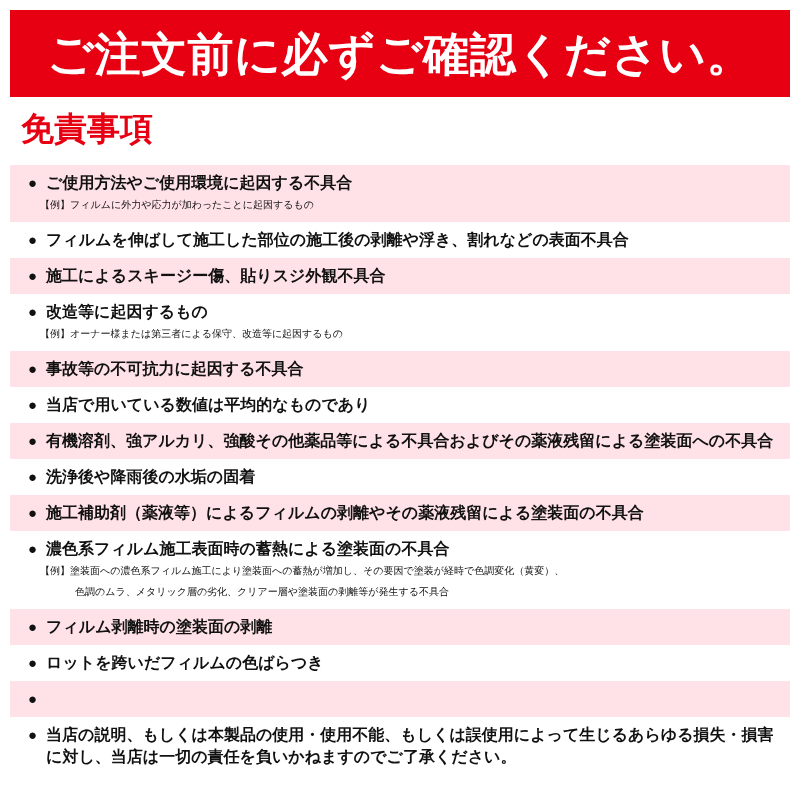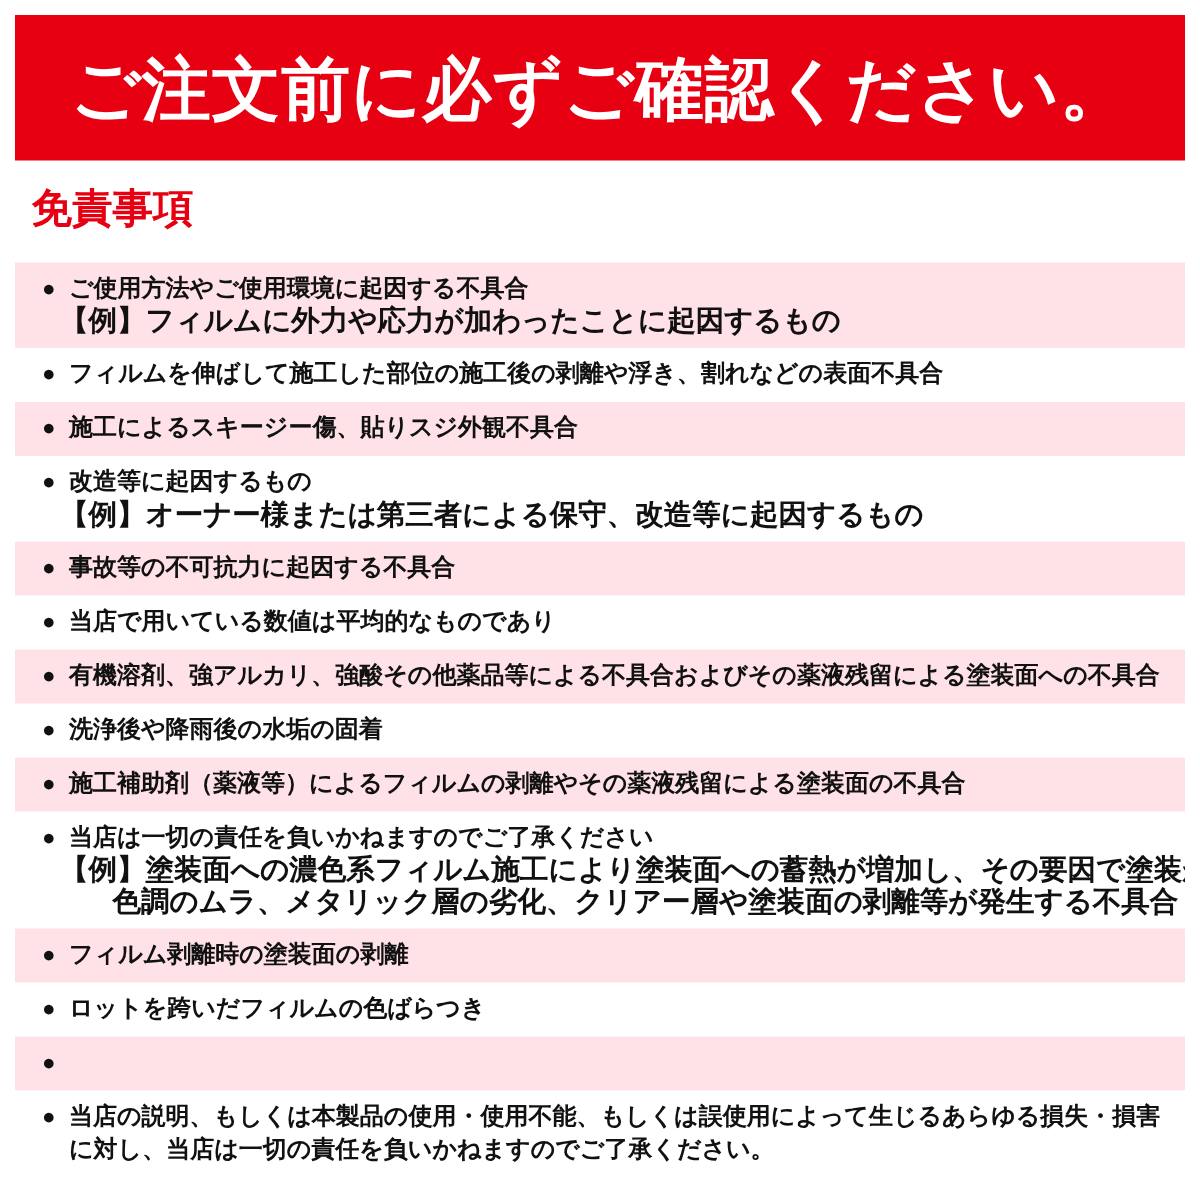--- a/index.html
+++ b/index.html
@@ -13,37 +13,37 @@
   body {
     width: 800px;
     height: 800px;
     background: var(--white);
     color: var(--text);
     font-family: "Liberation Sans", "DejaVu Sans", sans-serif;
     overflow: hidden;
   }
   .banner {
     margin: 10px 10px 0 10px;
-    height: 97px;
+    height: 87px;
     background: var(--red);
     display: flex;
     align-items: center;
     justify-content: center;
   }
   .banner-title {
     color: #ffffff;
     font-size: 46px;
     font-weight: 900;
     line-height: 1;
     white-space: nowrap;
     letter-spacing: 0.5px;
   }
   .heading {
     color: var(--red);
-    font-size: 27px;
+    font-size: 33px;
     font-weight: 900;
     line-height: 30px;
     margin: 17px 0 21px 21px;
   }
   .list { margin: 0 10px; }
   .row {
     padding: 7px 10px 7px 18px;
     overflow: hidden;
   }
   .row.pink { background: var(--pink); }
@@ -57,22 +57,22 @@
   .main-line.cont {
     display: block;
     padding-left: 18px;
   }
   .bullet {
     flex: none;
     width: 18px;
     font-size: 15px;
   }
   .example {
-    font-size: 19px;
-    font-weight: bold;
+    font-size: 10px;
+    font-weight: normal;
     line-height: 21px;
     padding-left: 12px;
     white-space: nowrap;
   }
   .example.cont { padding-left: 47px; }
 </style>
 </head>
 <body>
 
 <div class="page">
@@ -142,21 +142,21 @@
   <div class="row pink">
         <div class="main-line">
           <span class="bullet">●</span>
           <span>施工補助剤（薬液等）によるフィルムの剥離やその薬液残留による塗装面の不具合</span>
         </div>
       </div>
 
   <div class="row">
         <div class="main-line">
           <span class="bullet">●</span>
-          <span>当店は一切の責任を負いかねますのでご了承ください</span>
+          <span>濃色系フィルム施工表面時の蓄熱による塗装面の不具合</span>
         </div>
         <div class="example">【例】塗装面への濃色系フィルム施工により塗装面への蓄熱が増加し、その要因で塗装が経時で色調変化（黄変）、</div>
         <div class="example cont">色調のムラ、メタリック層の劣化、クリアー層や塗装面の剥離等が発生する不具合</div>
       </div>
 
   <div class="row pink">
         <div class="main-line">
           <span class="bullet">●</span>
           <span>フィルム剥離時の塗装面の剥離</span>
         </div>

